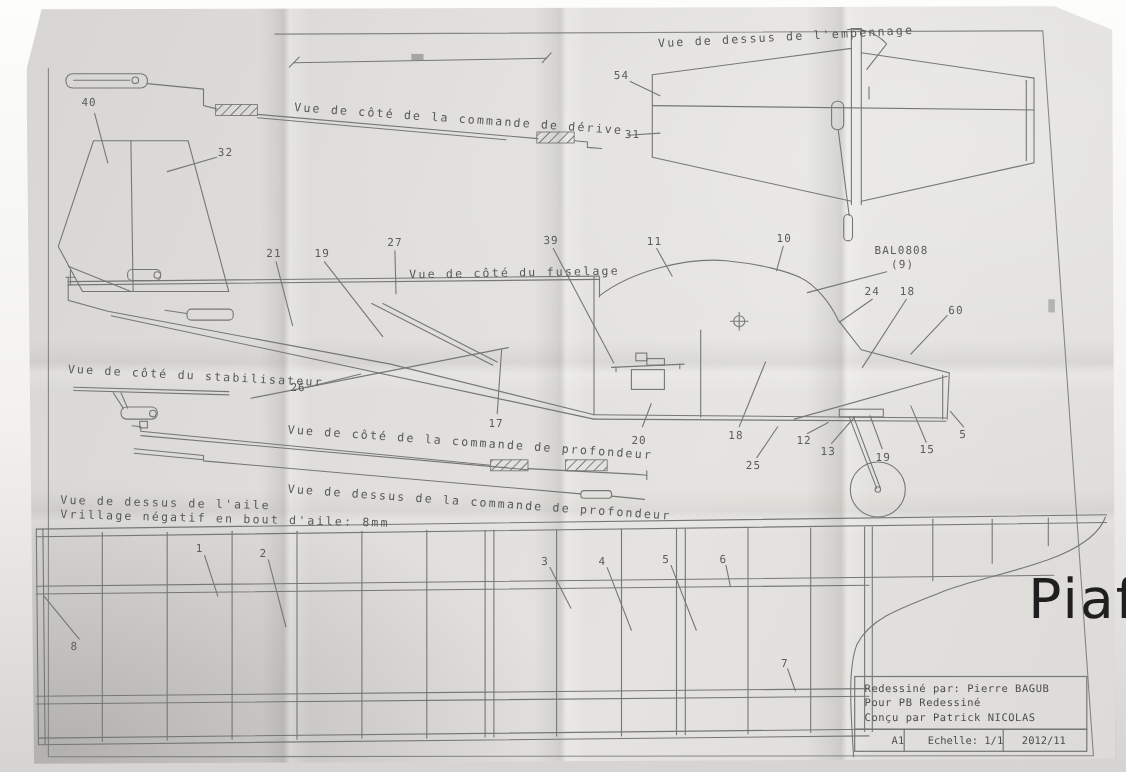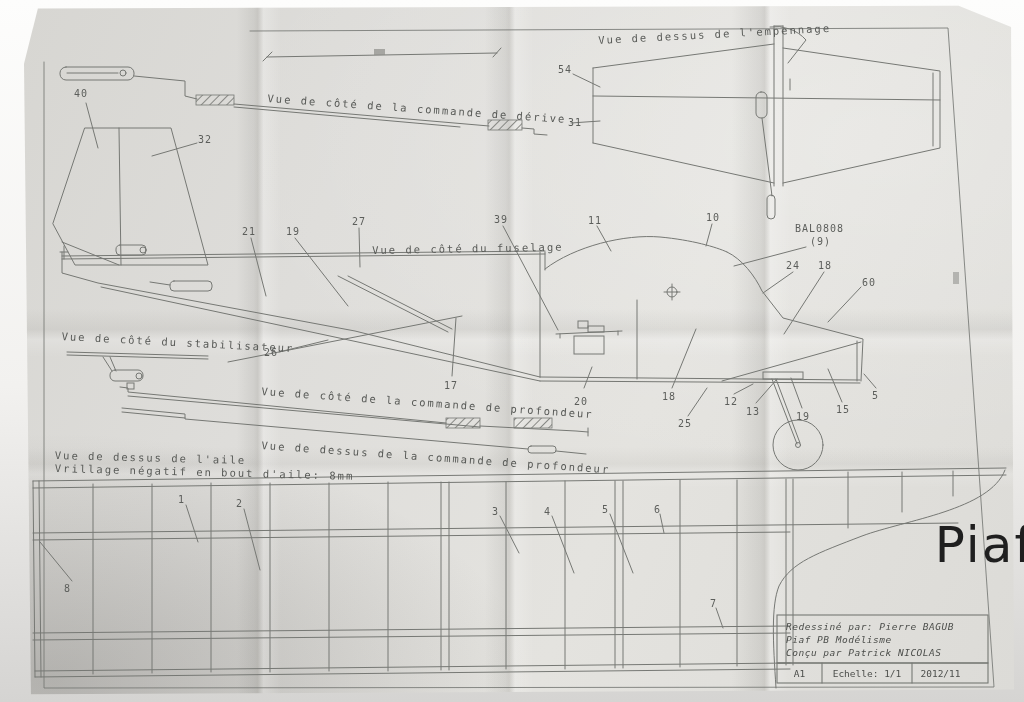--- a/index.html
+++ b/index.html
@@ -25,27 +25,27 @@
       linear-gradient(180deg,rgba(0,0,0,0) 64%,rgba(120,118,112,.08) 66.5%,rgba(255,255,255,.14) 68%,rgba(0,0,0,0) 70%),
       radial-gradient(120% 90% at 85% 20%,rgba(255,255,255,.25) 0%,rgba(0,0,0,0) 55%),
       radial-gradient(80% 60% at 3% 98%,rgba(70,68,64,.28) 0%,rgba(0,0,0,0) 60%);
   }
   svg.plan{position:absolute;left:0;top:0;z-index:3;}
   .lab{
     position:absolute;z-index:4;color:#5c5e5b;font-size:10px;letter-spacing:1px;
     white-space:nowrap;transform-origin:left top;
   }
   .vt{font-size:10.5px;letter-spacing:2px;color:#585a57;}
-  .tb-line{position:absolute;z-index:5;color:#4c4e4b;font-size:9.5px;letter-spacing:.5px;white-space:nowrap;font-style:italic;}
+  .tb-line{position:absolute;z-index:5;color:#4c4e4b;font-size:9.5px;letter-spacing:.5px;white-space:nowrap;}
   .piaf{
     position:absolute;z-index:5;left:824px;top:516px;width:210px;text-align:right;
     font-family:"DejaVu Sans","Liberation Sans",sans-serif;
     font-size:50px;color:#1f1f1f;letter-spacing:2px;
   }
-  .cell{position:absolute;z-index:5;color:#4c4e4b;font-size:9.5px;text-align:center;white-space:nowrap;}
+  .cell{position:absolute;z-index:5;color:#4c4e4b;font-size:9.5px;text-align:right;white-space:nowrap;}
 </style>
 </head>
 <body>
 
 <div class="paper"></div>
 
 <svg class="plan" width="1024" height="702" viewBox="0 0 1024 702">
   <defs>
     <pattern id="hatch" width="6" height="6" patternTransform="rotate(45)" patternUnits="userSpaceOnUse">
       <line x1="0" y1="0" x2="0" y2="6" stroke="#6f716d" stroke-width="1.6"></line>
@@ -284,17 +284,17 @@
 <span class="lab" style="left:236px;top:498px">2</span>
 <span class="lab" style="left:492px;top:506px">3</span>
 <span class="lab" style="left:544px;top:506px">4</span>
 <span class="lab" style="left:602px;top:504px">5</span>
 <span class="lab" style="left:654px;top:504px">6</span>
 <span class="lab" style="left:710px;top:598px">7</span>
 <span class="lab" style="left:64px;top:583px">8</span>
 
 <div class="piaf">Piaf</div>
 <span class="tb-line" style="left:786px;top:621px">Redessiné par: Pierre BAGUB</span>
-<span class="tb-line" style="left:786px;top:634px">Piaf PB Modélisme</span>
+<span class="tb-line" style="left:786px;top:634px">Pour PB Redessiné</span>
 <span class="tb-line" style="left:786px;top:647px">Conçu par Patrick NICOLAS</span>
 <span class="cell" style="left:777px;top:668px;width:45px">A1</span>
 <span class="cell" style="left:822px;top:668px;width:90px">Echelle: 1/1</span>
 <span class="cell" style="left:912px;top:668px;width:57px">2012/11</span>
 
 </body></html>

